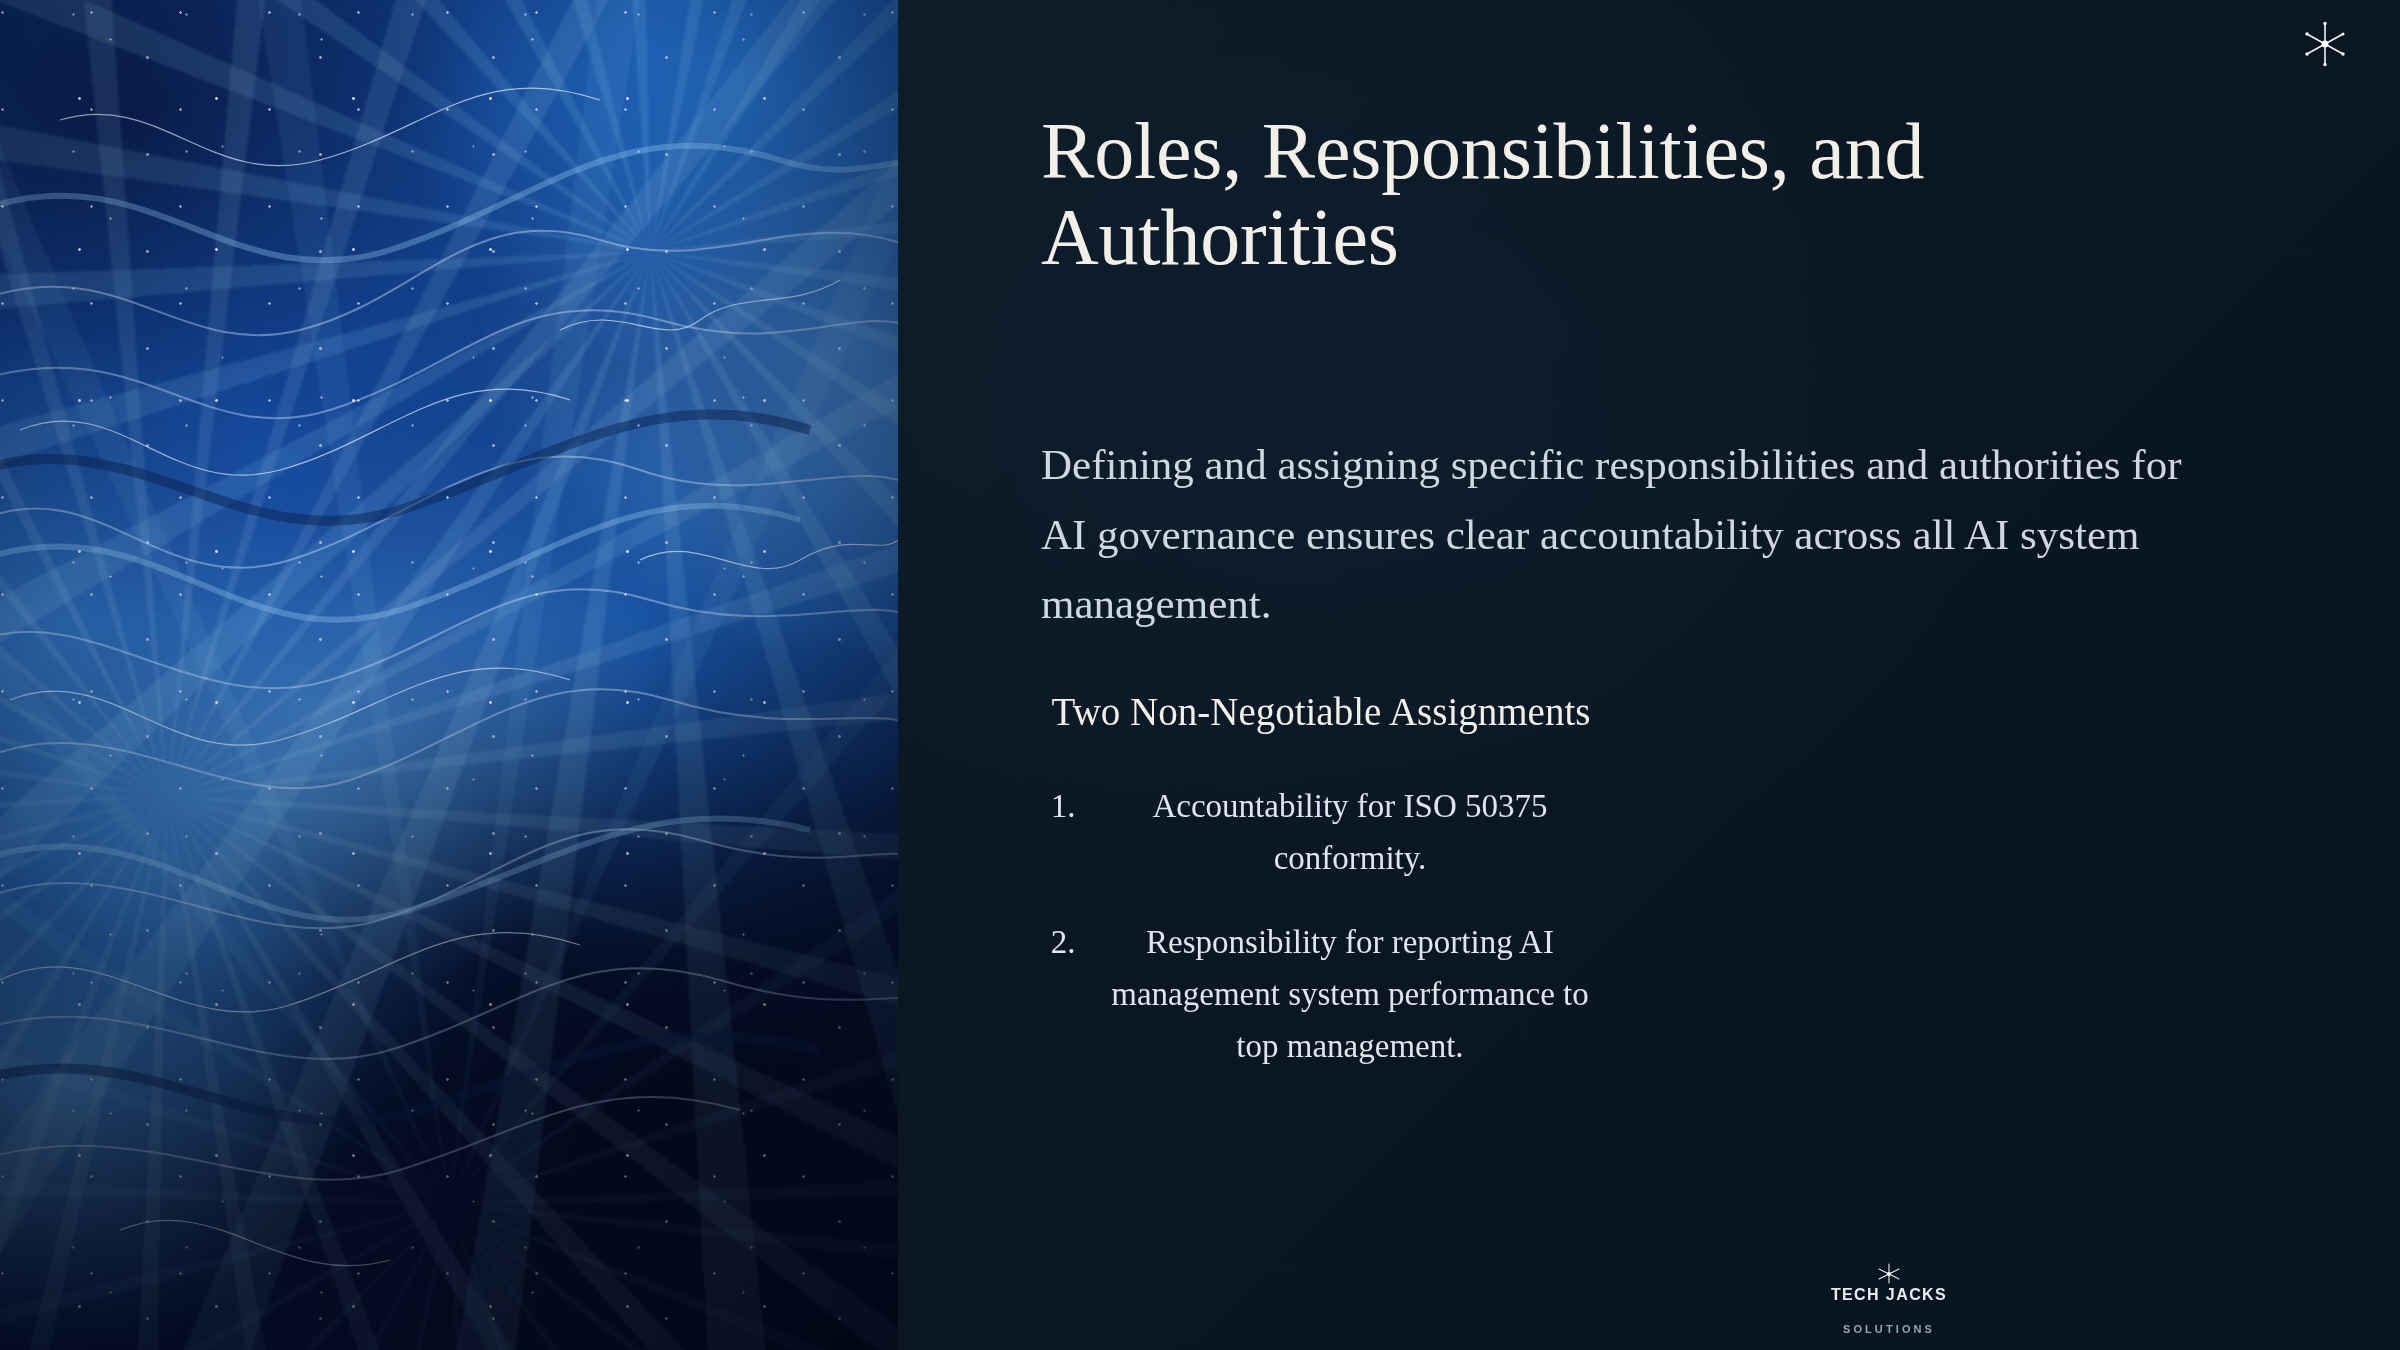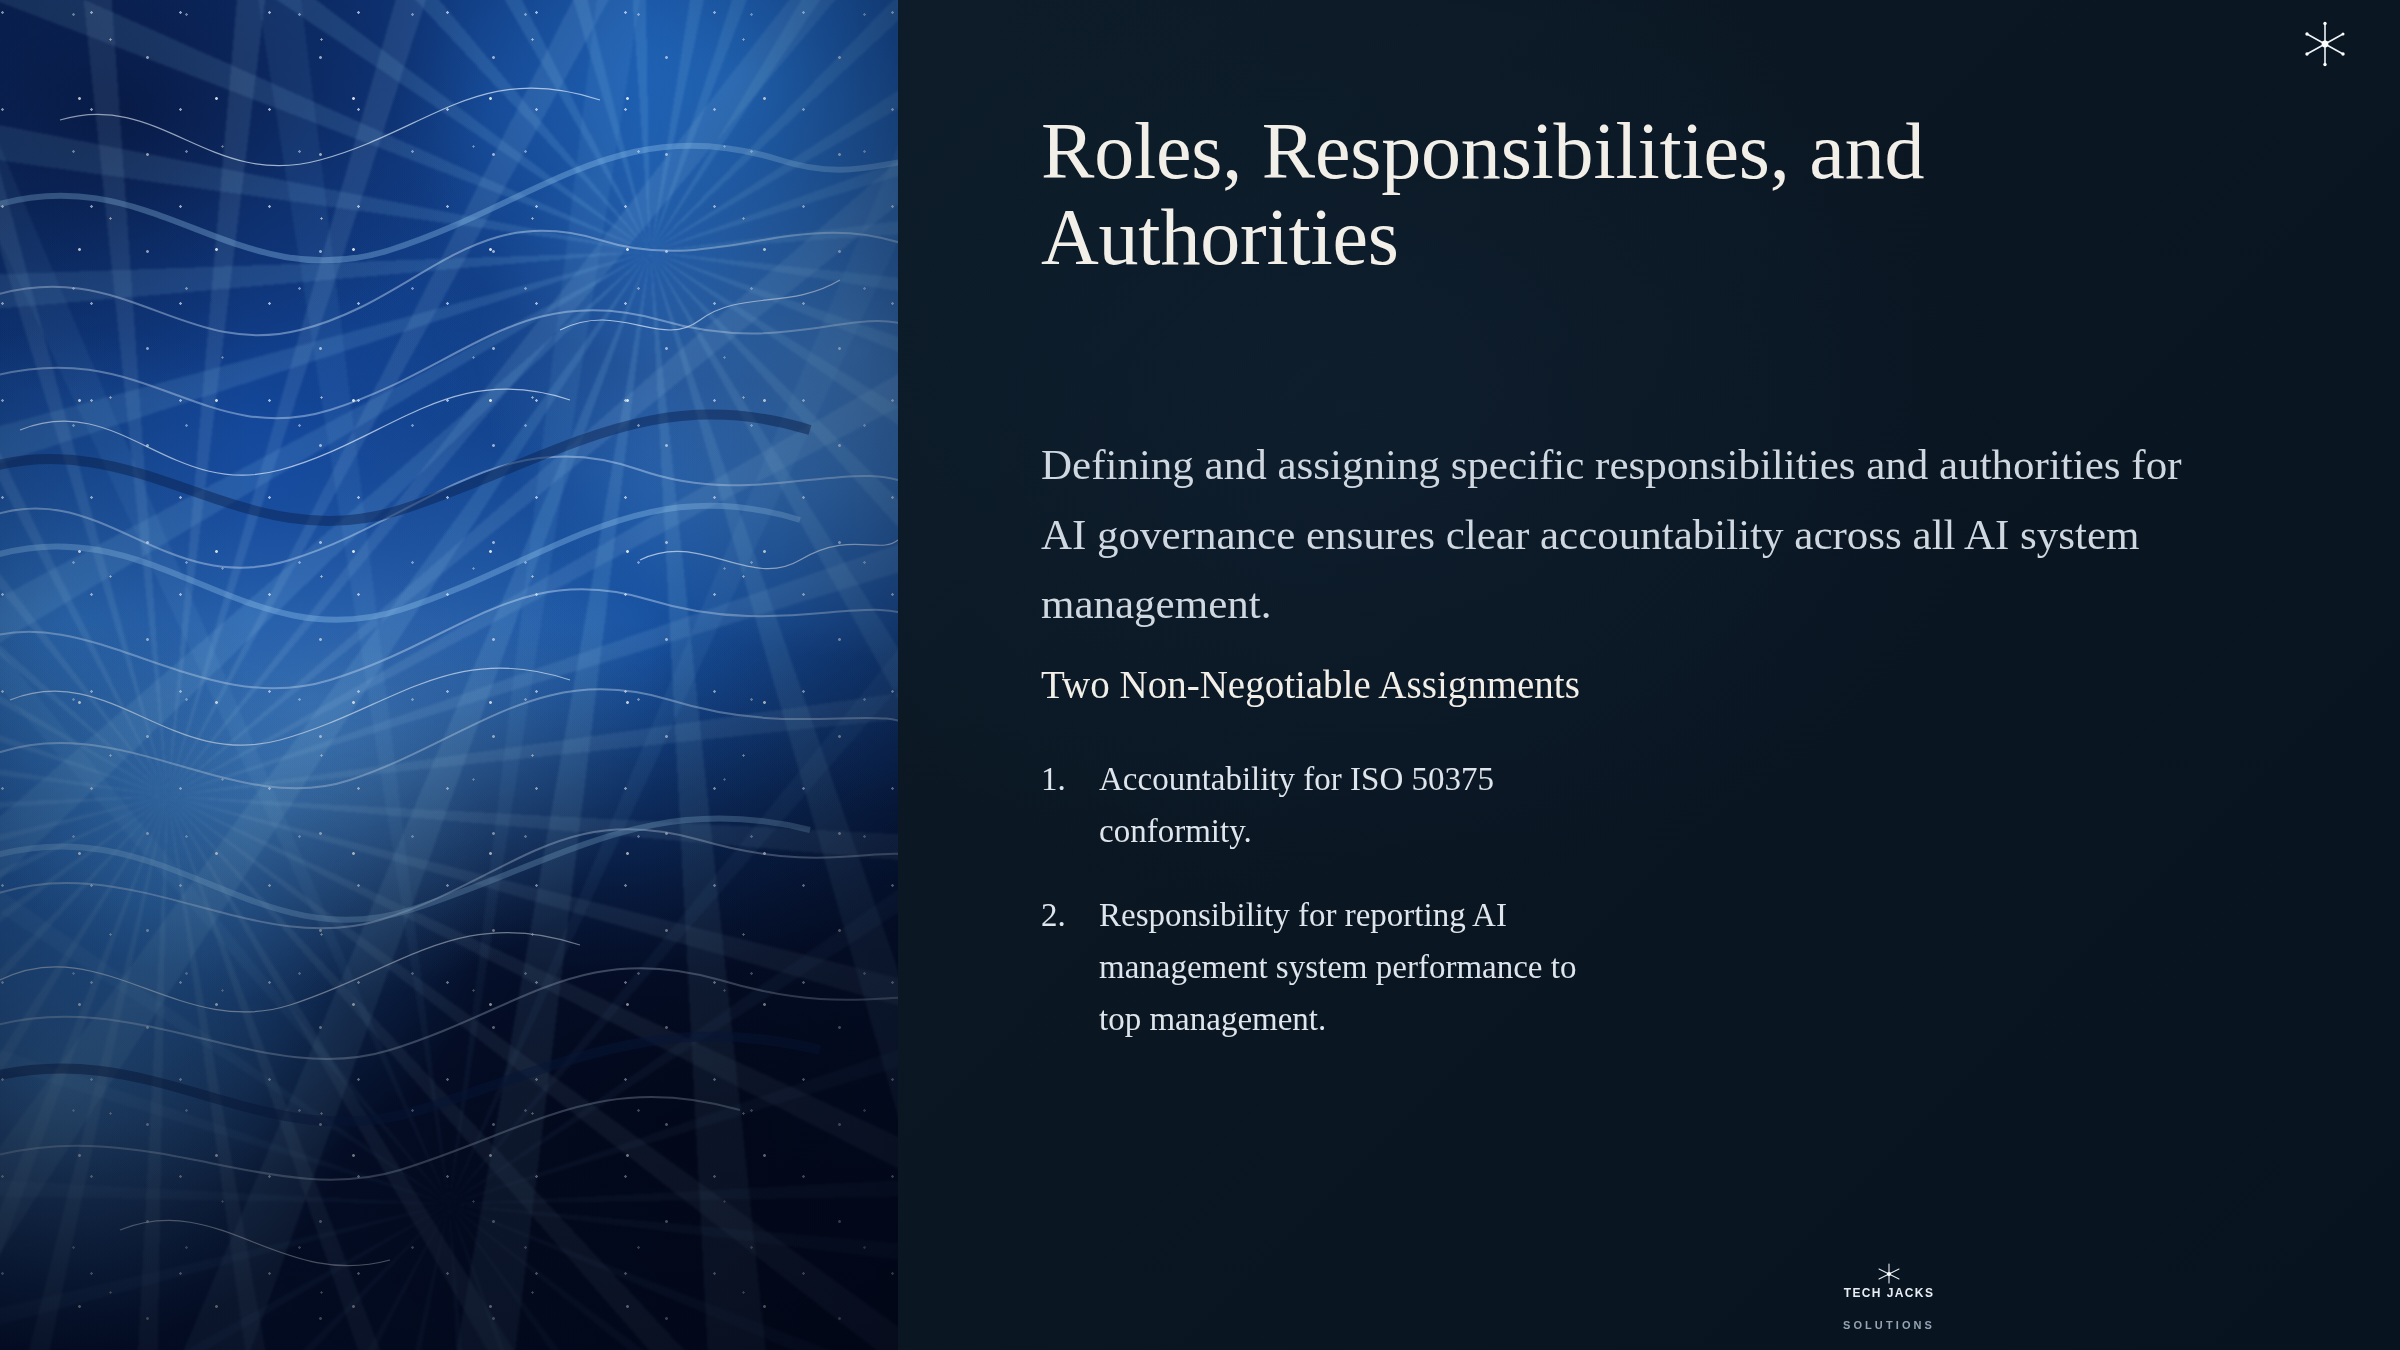--- a/index.html
+++ b/index.html
@@ -143,22 +143,23 @@
     font-weight: 400;
     font-size: 43px;
     line-height: 1.62;
     color: #cfd7e0;
   }
 
   
   .list-block {
     position: absolute;
     left: 143px;
-    top: 661px;
+    top: 688px;
     width: 560px;
+    text-align: center;
   }
 
   .list-heading {
     margin: 0 0 44px 0;
     font-family: "Liberation Serif", "DejaVu Serif", serif;
     font-weight: 400;
     font-size: 39px;
     line-height: 1.22;
     color: #f2eee8;
   }
@@ -194,21 +195,21 @@
     top: 1262px;
     width: 128px;
     text-align: center;
     user-select: none;
   }
   .logo-star { width: 30px; height: 24px; margin: 0 auto 1px auto; display: block; }
   .logo-star svg { width: 100%; height: 100%; display: block; }
   .logo-name {
     font-family: "Liberation Sans", "DejaVu Sans", sans-serif;
     font-weight: 700;
-    font-size: 12px;
+    font-size: 16px;
     letter-spacing: 1.4px;
     color: #e8edf4;
     line-height: 1.05;
     white-space: nowrap;
     text-align: center;
   }
   .logo-sub {
     font-family: "Liberation Sans", "DejaVu Sans", sans-serif;
     font-weight: 700;
     font-size: 11px;

